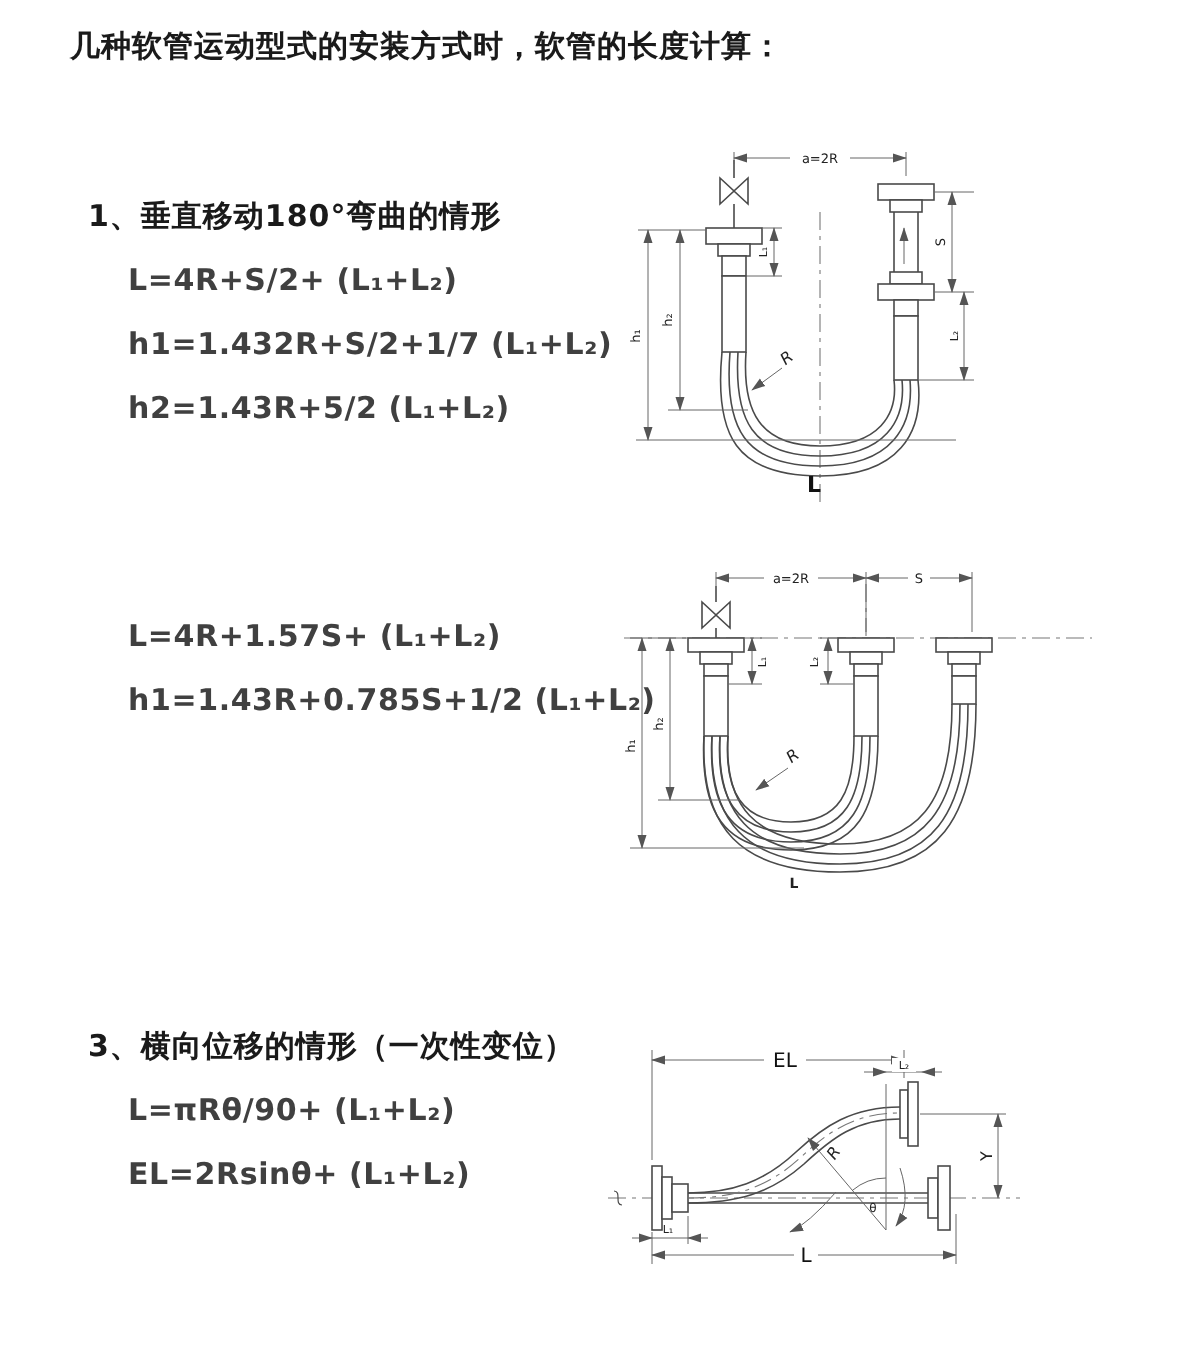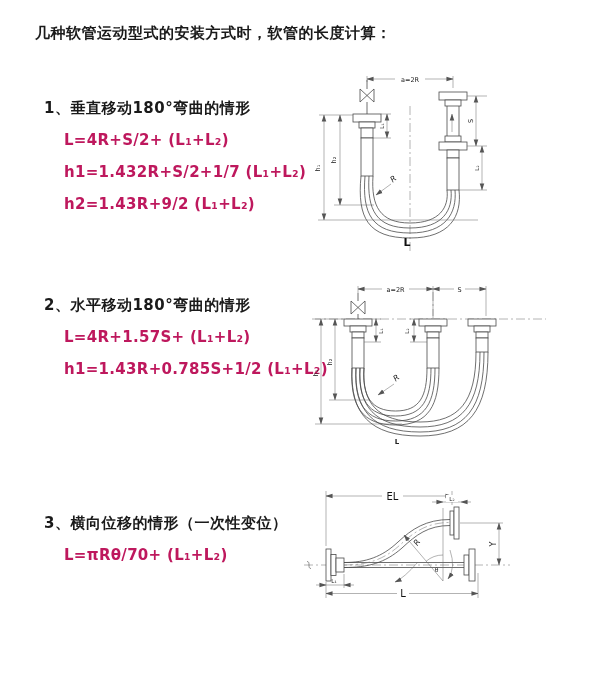--- a/index.html
+++ b/index.html
@@ -1,24 +1,24 @@
 <!DOCTYPE html>
 <html><head>
 <meta charset="utf-8">
 <style>
   html,body{margin:0;padding:0;background:#ffffff;}
   .page{
     position:relative;width:600px;height:675px;background:#fff;overflow:hidden;
     font-family:"DejaVu Sans","Liberation Sans",sans-serif;color:#1a1a1a;
   }
-  .doc-title{position:absolute;left:35px;top:24px;font-size:15px;font-weight:bold;letter-spacing:0.5px;white-space:nowrap;}
+  .doc-title{position:absolute;left:35px;top:14px;font-size:15px;font-weight:bold;letter-spacing:0.5px;white-space:nowrap;}
   .section{position:absolute;left:44px;width:275px;}
   .sec-heading{font-size:15px;font-weight:bold;letter-spacing:0.5px;white-space:nowrap;}
   .formulas{margin-top:6px;padding-left:20px;}
-  .formula{font-size:15px;font-weight:bold;line-height:32px;letter-spacing:0.3px;white-space:nowrap;color:#be185d;}
+  .formula{font-size:15px;font-weight:bold;line-height:32px;letter-spacing:0.3px;white-space:nowrap;color:#404040;}
   .fig{position:absolute;}
   svg{display:block;font-family:"DejaVu Sans","Liberation Sans",sans-serif;}
   
   .dwg line,.dwg path,.dwg rect{stroke:#4a4a4a;stroke-width:0.8;fill:none;}
   .dwg rect{fill:#ffffff;}
   .cl{stroke:#777 !important;stroke-width:0.55 !important;stroke-dasharray:9,3,2,3;}
   .dim line,.dim path{stroke:#666;stroke-width:0.5;fill:none;}
   .dim text{fill:#222;font-size:6.5px;}
   .dim .t5{font-size:5.5px;}
   .dim .big{font-size:11px;font-weight:bold;fill:#111;}
@@ -31,36 +31,36 @@
 
 <div class="page">
 
   <div class="doc-title">几种软管运动型式的安装方式时，软管的长度计算：</div>
 
   <div class="section" style="top:99px;">
     <div class="sec-heading">1、垂直移动180°弯曲的情形</div>
     <div class="formulas">
       <div class="formula">L=4R+S/2+ (L₁+L₂)</div>
       <div class="formula">h1=1.432R+S/2+1/7 (L₁+L₂)</div>
-      <div class="formula">h2=1.43R+9/2 (L₁+L₂)</div>
+      <div class="formula">h2=1.43R+5/2 (L₁+L₂)</div>
     </div>
   </div>
 
   <div class="section" style="top:296px;">
-    <div class="sec-heading">2、水平移动180°弯曲的情形</div>
     <div class="formulas">
       <div class="formula">L=4R+1.57S+ (L₁+L₂)</div>
       <div class="formula">h1=1.43R+0.785S+1/2 (L₁+L₂)</div>
     </div>
   </div>
 
   <div class="section" style="top:514px;">
     <div class="sec-heading">3、横向位移的情形（一次性变位）</div>
     <div class="formulas">
-      <div class="formula">L=πRθ/70+ (L₁+L₂)</div>
+      <div class="formula">L=πRθ/90+ (L₁+L₂)</div>
+      <div class="formula">EL=2Rsinθ+ (L₁+L₂)</div>
     </div>
   </div>
 
   <div class="fig" style="left:310px;top:68px;width:290px;height:190px;">
   <svg viewBox="0 0 290 190" width="290" height="190">
     <defs>
       <marker id="ar1" viewBox="0 0 8 6" markerWidth="7" markerHeight="5.5" refX="7.5" refY="3" orient="auto-start-reverse" markerUnits="userSpaceOnUse">
             <path d="M0,0.4 L8,3 L0,5.6 Z" fill="#555"></path>
           </marker>
       <pattern id="br1" width="3.5" height="3.5" patternUnits="userSpaceOnUse">
@@ -214,21 +214,21 @@
       <line x1="19" y1="122" x2="60" y2="122"></line>
       <text transform="rotate(-90 21.5 84)" x="21.5" y="84" text-anchor="middle">h₂</text>
 
       <text class="ri" transform="rotate(-38 88 102)" x="88" y="102" text-anchor="middle">R</text>
       <line x1="84" y1="106" x2="68" y2="117" marker-end="url(#ar2)"></line>
       <text x="87" y="166" text-anchor="middle" style="font-size:7px;font-weight:bold;">L</text>
     </g>
   </svg>
   </div>
 
-  <div class="fig" style="left:298px;top:478px;width:300px;height:160px;">
+  <div class="fig" style="left:298px;top:512px;width:300px;height:160px;">
   <svg viewBox="0 0 300 160" width="300" height="160">
     <defs>
       <marker id="ar3" viewBox="0 0 8 6" markerWidth="7" markerHeight="5.5" refX="7.5" refY="3" orient="auto-start-reverse" markerUnits="userSpaceOnUse">
             <path d="M0,0.4 L8,3 L0,5.6 Z" fill="#555"></path>
           </marker>
     </defs>
     <g class="dwg">
       <line class="cl" x1="6" y1="87" x2="212" y2="87"></line>
       <path d="M9,83.5 C13,83.5 9,90.5 13,90.5" style="stroke-width:0.6"></path>
       <g>

